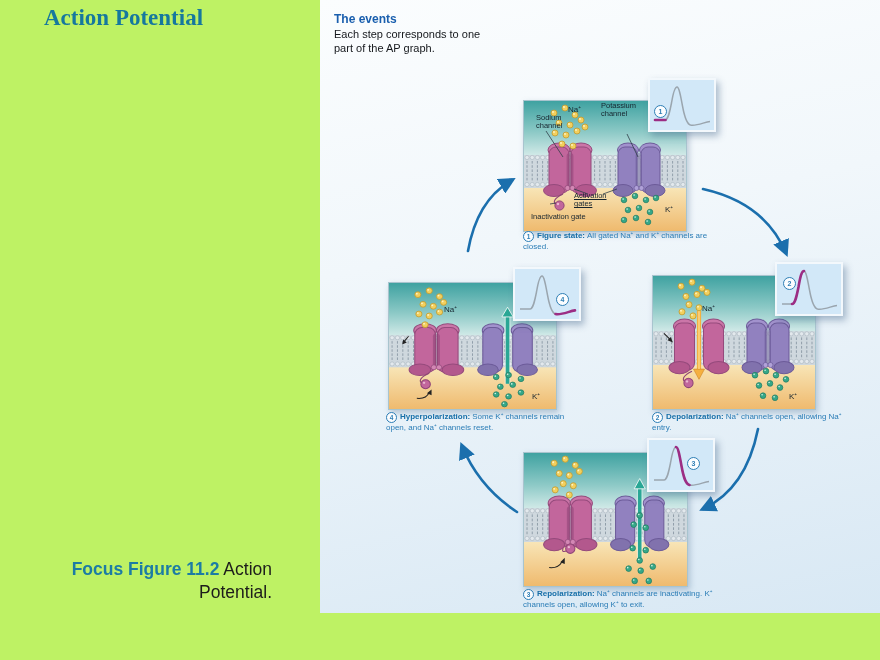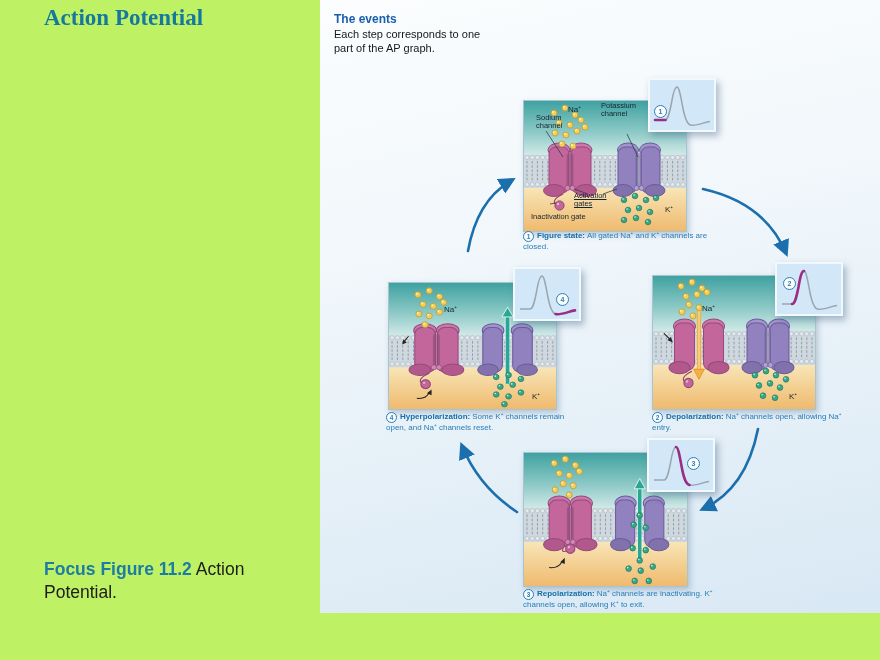--- a/index.html
+++ b/index.html
@@ -1,21 +1,21 @@
 <!DOCTYPE html>
 <html><head>
 <meta charset="utf-8">
 <style>
   html,body{margin:0;padding:0;background:#fff;}
   .slide{position:relative;width:880px;height:660px;background:#bef264;overflow:hidden;
          font-family:"Liberation Sans",sans-serif;}
   .title{position:absolute;left:44px;top:5px;font-family:"Liberation Serif",serif;
          font-weight:bold;font-size:23px;color:#16789e;}
   .fig-cap{position:absolute;left:44px;top:558px;width:228px;font-size:17.5px;
-           color:#1d1d1b;line-height:1.3;}
+           color:#1d1d1b;line-height:1.3;text-align:right;}
   .fig-cap b{color:#1c7ca4;}
   .board{position:absolute;left:320px;top:0;width:560px;height:613px;
          background:linear-gradient(168deg,#fbfdfe 0%,#f1f7fb 38%,#d8e8f4 100%);}
   .events{position:absolute;left:14px;top:12px;}
   .events-title{font-weight:bold;font-size:12px;color:#1a5fae;margin-bottom:2px;}
   .events-sub{font-size:11px;color:#15181c;line-height:1.25;width:148px;}
   .arrows{position:absolute;left:0;top:0;}
   .panel{position:absolute;border:1px solid rgba(110,145,170,.4);
          box-shadow:2px 3px 6px rgba(80,115,150,.35);background:#cfe7e6;}
   .scene{position:absolute;left:0;top:0;right:0;bottom:0;}

